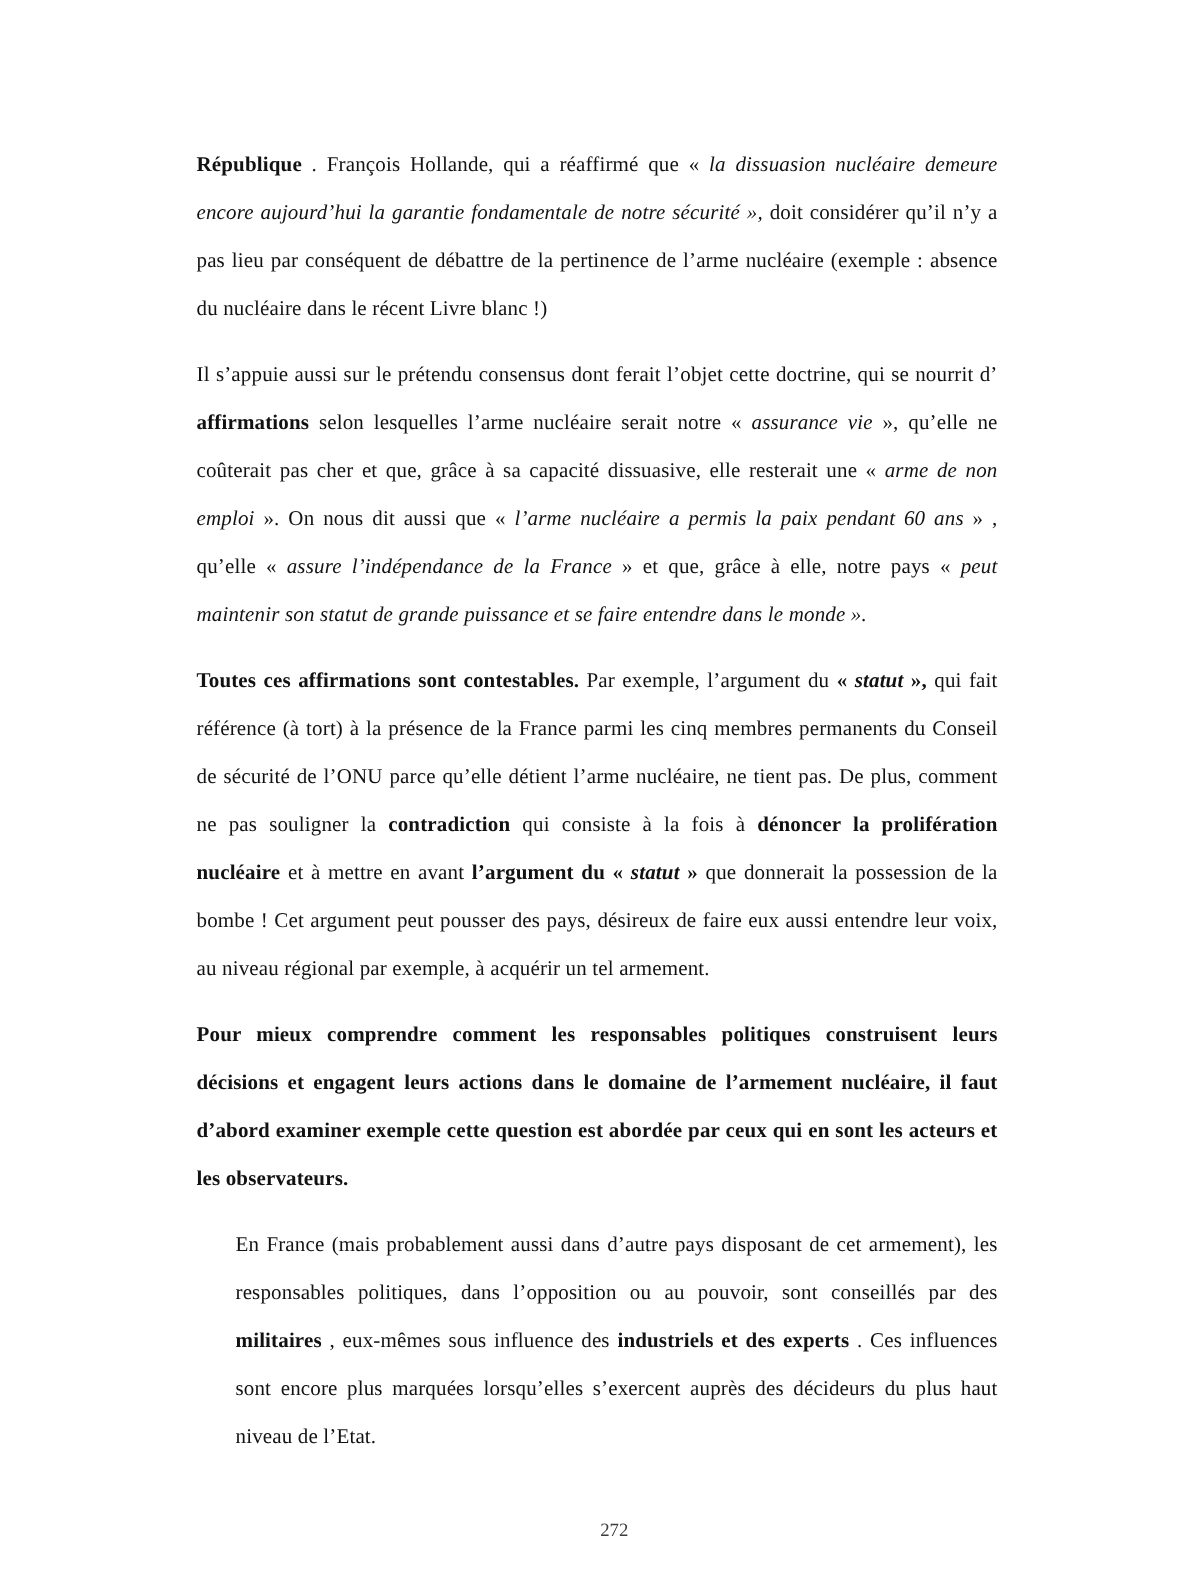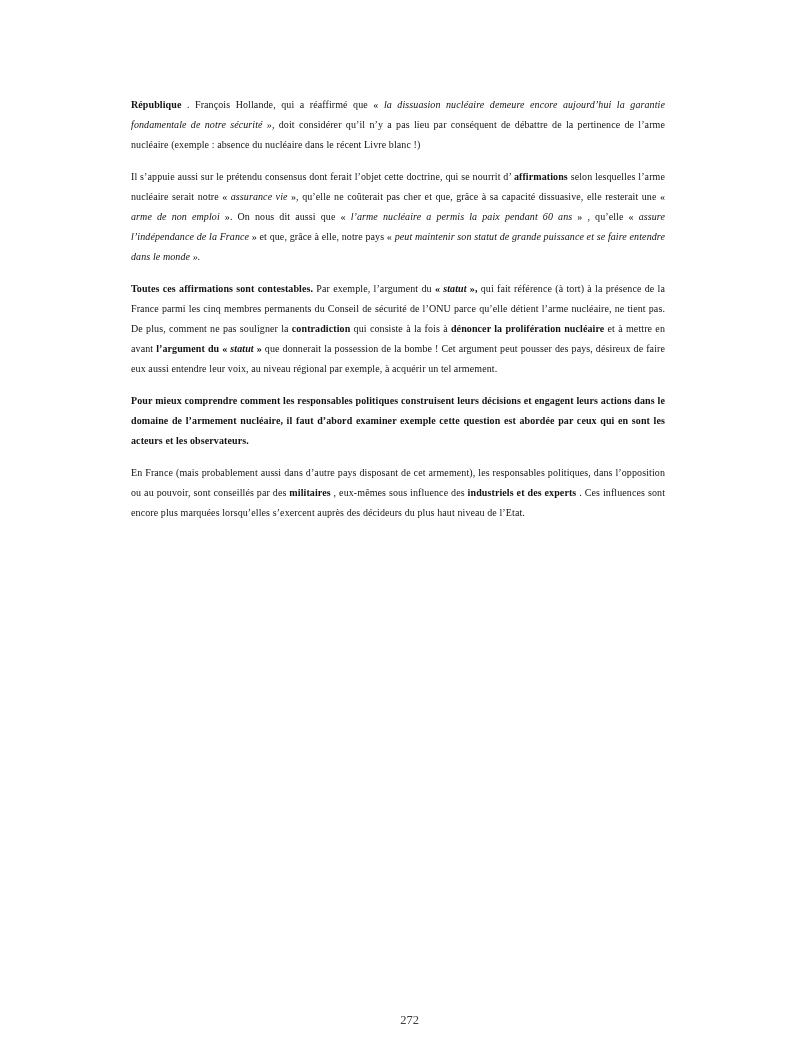--- a/index.html
+++ b/index.html
@@ -16,26 +16,26 @@
     overflow: hidden;
   }
   .page {
     position: absolute;
     top: 95px;
     left: 131px;
     width: 534px;
   }
   .para {
     margin: 0 0 12px 0;
-    font-size: 10px;
-    line-height: 20px;
+    font-size: 14px;
+    line-height: 32px;
     text-align: justify;
     letter-spacing: 0.1px;
   }
-  .para:last-child { margin-bottom: 0; }
+  .para:last-child { margin-bottom: 0; margin-left: 26px; }
   .b { font-weight: bold; }
   .i { font-style: italic; }
   .page-number {
     position: absolute;
     top: 1013px;
     left: 12px;
     width: 795px;
     text-align: center;
     font-size: 12.5px;
     color: #3d3d3d;

